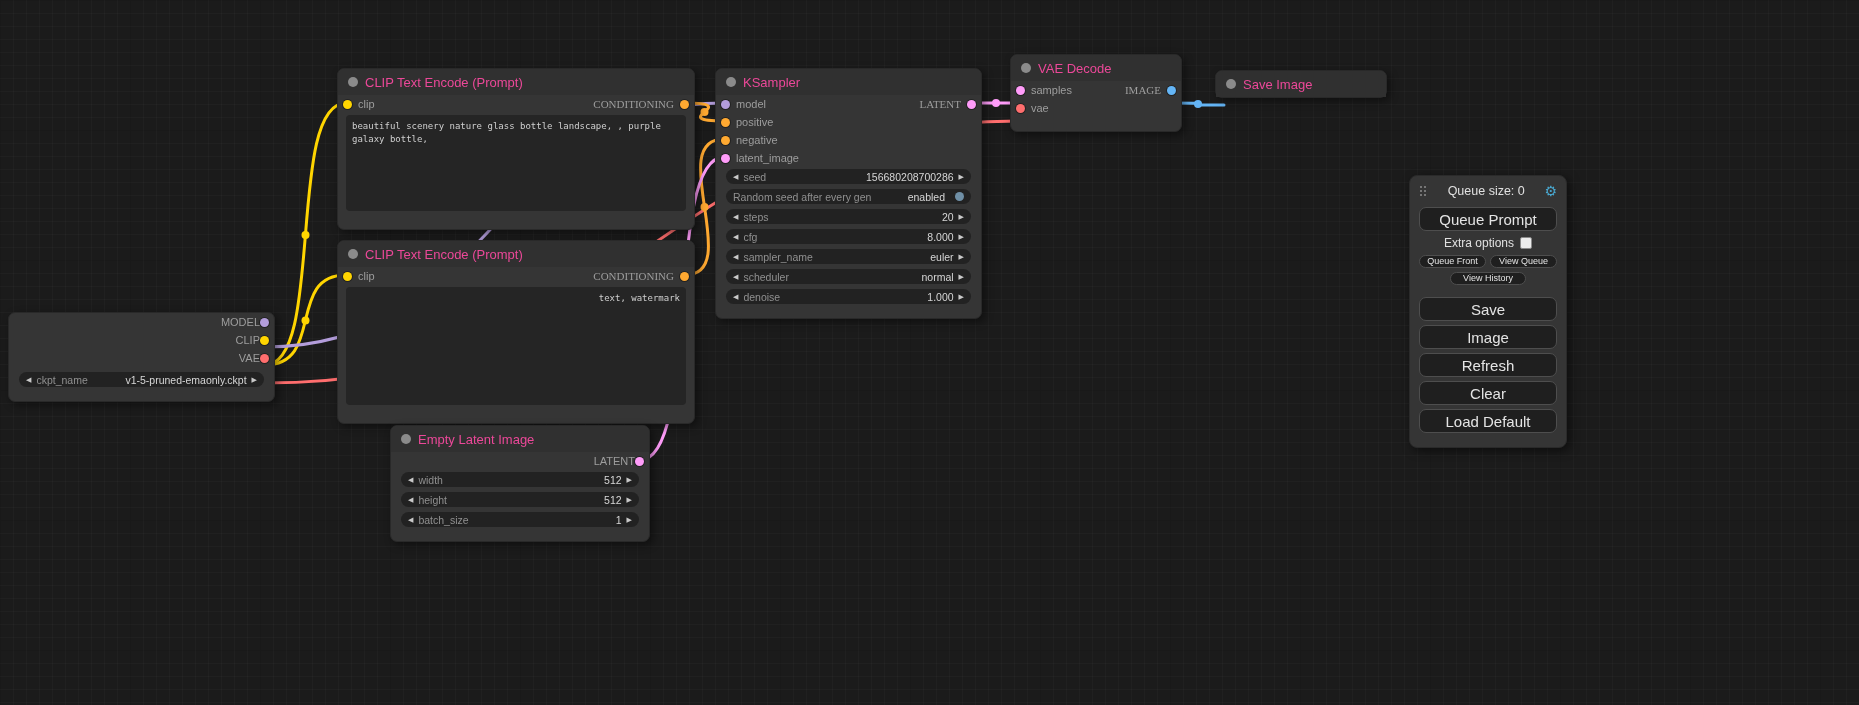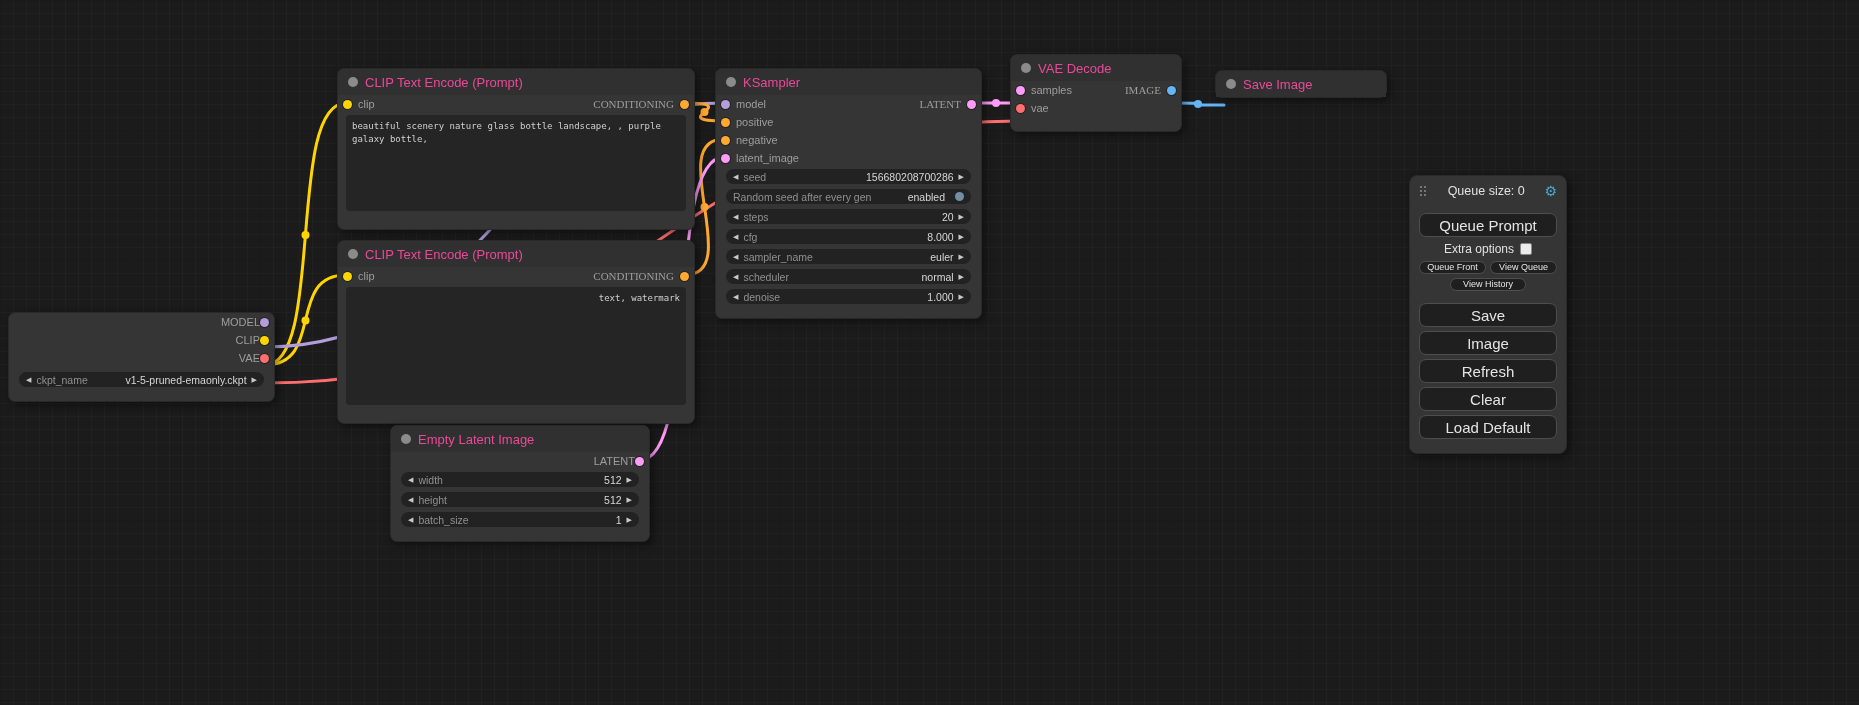--- a/index.html
+++ b/index.html
@@ -42,21 +42,21 @@
   #n-vae{left:1010px;top:54px;width:172px;}
   #n-save{left:1215px;top:70px;width:172px;}
   #n-save .nbody{padding-bottom:14px;}
   #n-latent{left:390px;top:425px;width:260px;}
   #n-clip1 .prompt{height:96px;}
   #n-clip2 .prompt{height:118px;text-align:right;}
   
   #menu{position:absolute;z-index:3;left:1409px;top:175px;width:158px;background:#353535;
     border:1px solid #2a2a2a;border-radius:8px;box-shadow:3px 3px 10px rgba(0,0,0,.5);
     padding:7px 9px 10px;box-sizing:border-box;color:#e0e0e0;}
-  .menu-header{display:flex;align-items:center;margin-bottom:14px;}
+  .menu-header{display:flex;align-items:center;margin-bottom:8px;}
   .drag{position:relative;width:9px;height:11px;flex:none;cursor:grab;}
   .drag::before{content:"";position:absolute;left:1px;top:0;width:2px;height:2px;border-radius:50%;
     background:#8d8d8d;box-shadow:4px 0 0 #8d8d8d,0 4px 0 #8d8d8d,4px 4px 0 #8d8d8d,0 8px 0 #8d8d8d,4px 8px 0 #8d8d8d;}
   .qsize{flex:1;text-align:center;font-size:12.5px;color:#e0e0e0;}
   .gear{font-size:14px;flex:none;cursor:pointer;}
   #menu button{display:block;background:#1f1f1f;border:1px solid #4e4e4e;border-radius:7px;
     color:#e4e4e4;font-family:inherit;cursor:pointer;}
   .btn-big{width:100%;height:24px;font-size:15px;margin-bottom:4px;}
   .btn-big.gap-top{margin-top:12px;}
   .extra{display:flex;align-items:center;justify-content:center;gap:6px;margin:5px 0 5px;font-size:12px;}

